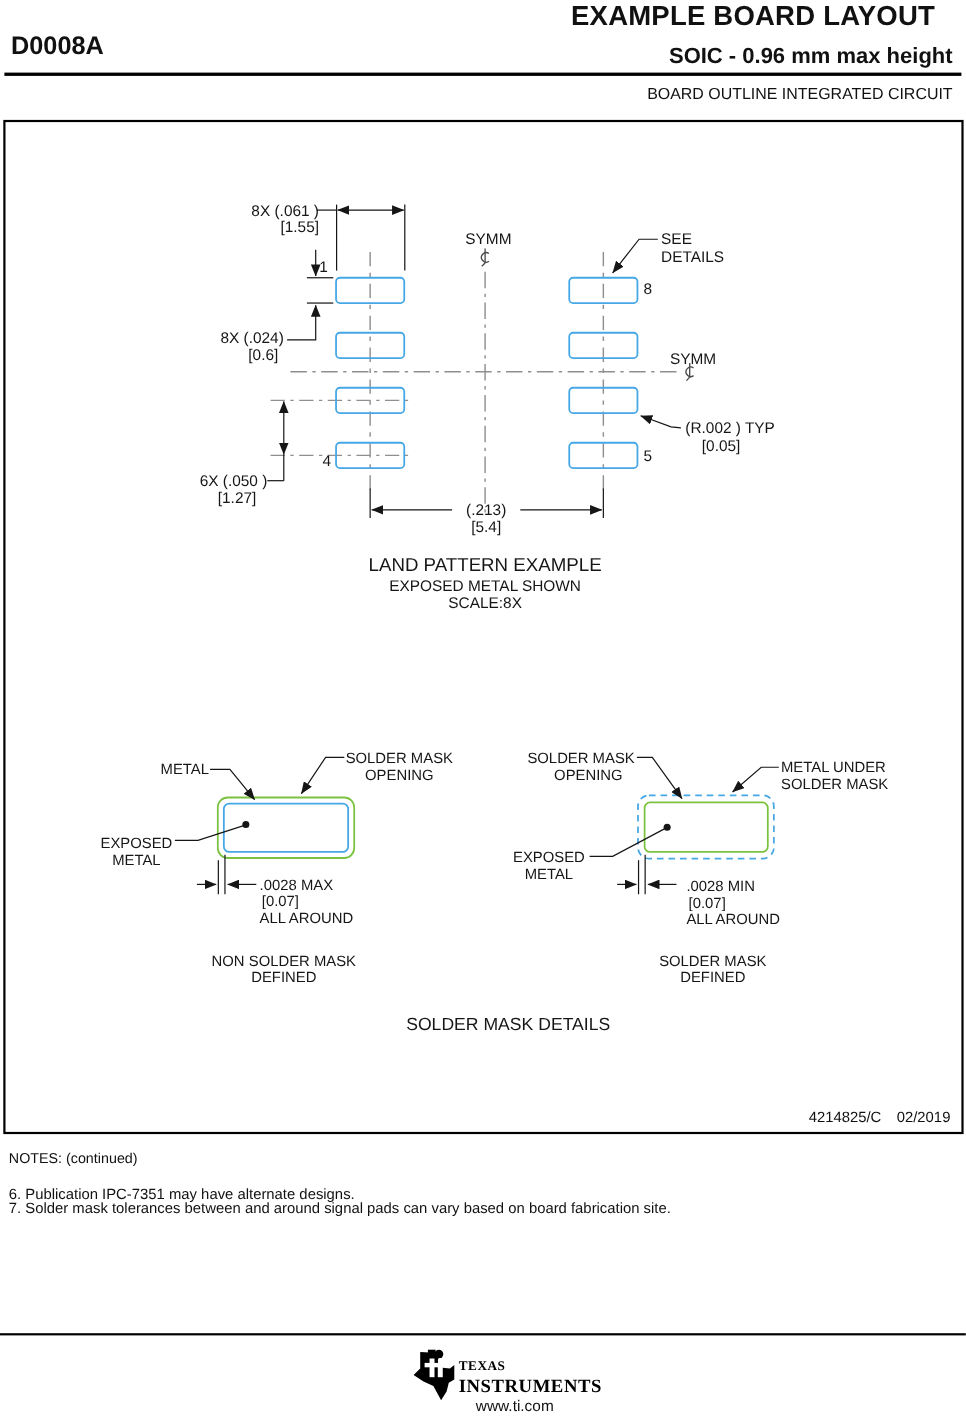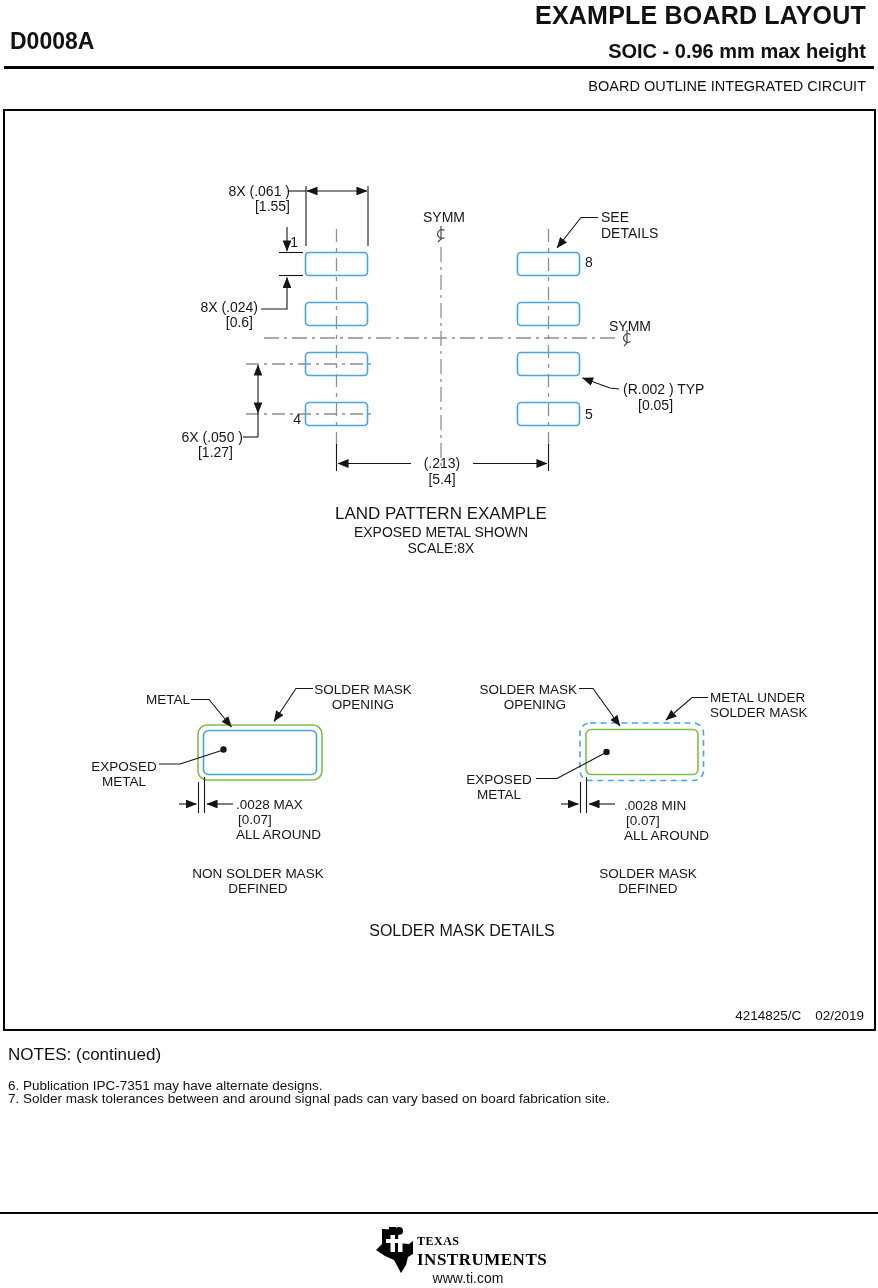--- a/index.html
+++ b/index.html
@@ -1,26 +1,26 @@
 <!DOCTYPE html>
 <html><head>
 <meta charset="utf-8">
 <style>
   html,body{margin:0;padding:0;background:#fff;}
   body{width:878px;height:1288px;position:relative;font-family:"Liberation Sans",sans-serif;color:#111;overflow:hidden;}
   .abs{position:absolute;}
-  .hdr-title{top:1px;right:12px;font-size:25px;font-weight:bold;letter-spacing:.2px;}
+  .hdr-title{top:1px;right:28px;font-size:25px;font-weight:bold;letter-spacing:.2px;}
   .hdr-code{top:28px;left:10px;font-size:23px;font-weight:bold;}
   .hdr-pkg{top:40px;right:12px;font-size:20px;font-weight:bold;}
   .hdr-rule{top:66px;left:4px;width:870px;height:3px;background:#000;}
   .hdr-sub{top:78px;right:12px;font-size:14.5px;}
   .frame{left:3px;top:109px;width:869px;height:918px;border:2px solid #000;}
   .docnum{top:1008px;right:14px;font-size:13.5px;}
   .docnum span{margin-left:14px;margin-top:14px;}
-  .notes-h{top:1045px;left:8px;font-size:17px;}
+  .notes-h{top:1045px;left:8px;font-size:13px;}
   .note-line{left:8px;font-size:13.5px;}
   .n6{top:1078px;}
   .n7{top:1091px;}
   .ft-rule{top:1212px;left:0;width:878px;height:2px;background:#000;}
   .brand{left:417px;font-family:"Liberation Serif",serif;font-weight:bold;color:#000;letter-spacing:.5px;}
   .brand1{top:1234px;font-size:12px;}
   .brand2{top:1250px;font-size:17px;}
   .ti-url{top:1270px;left:403px;width:130px;text-align:center;font-size:14px;}
   svg{position:absolute;left:0;top:0;}
   svg text{font-family:"Liberation Sans",sans-serif;fill:#161616;}

